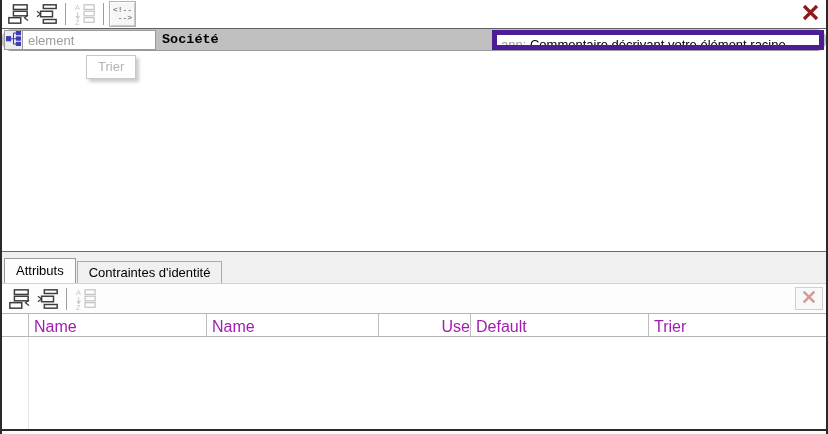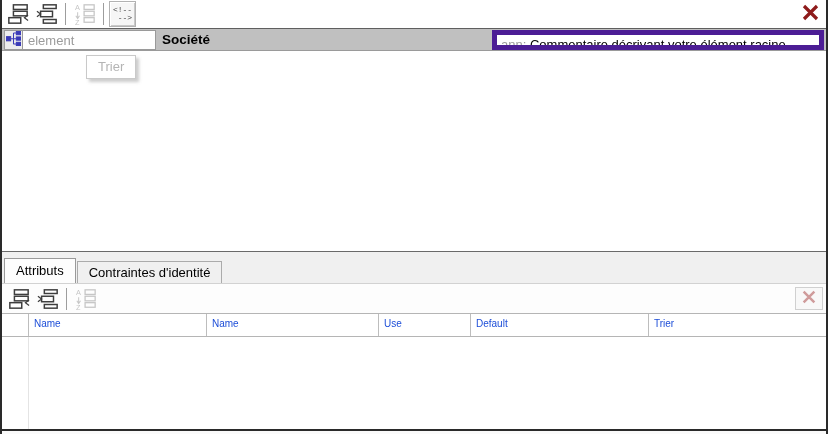--- a/index.html
+++ b/index.html
@@ -25,27 +25,27 @@
   .tb-sep{ width:1px; height:22px; background:#9d9d9d; margin:0 4px; }
   .cmt{ font-family:"Liberation Mono", monospace; font-size:8px; line-height:8px;
         color:#3d3d3d; display:flex; flex-direction:column; }
   .cmt span:first-child{ text-align:left; }
   .cmt span:last-child{ text-align:right; }
   .close-x{ position:absolute; right:3px; top:2px; width:26px; height:24px;
     display:flex; align-items:center; justify-content:center; }
   
   .element-row{
     height:22px; background:#c0c0c0; border-bottom:1px solid #9a9a9a;
-    display:flex; align-items:center; padding:0 2px;
+    display:flex; align-items:center; padding:0 2px;border-radius:9px;
   }
   .tree-box{ width:19px; height:20px; background:#ededed; border:1px solid #9a9a9a;
     display:flex; align-items:center; justify-content:center; flex:0 0 auto; }
   .kind-box{ width:133px; height:20px; background:#ffffff; border:1px solid #9a9a9a;
     border-left:none; color:#9b9b9b; padding:2px 0 0 5px; flex:0 0 auto; }
-  .elem-name{ font-weight:bold; font-size:13.5px; margin-left:6px; color:#000; }
+  .elem-name{ font-weight:bold; font-size:13.5px; margin-left:6px; color:#000;font-family:Liberation Mono, monospace; }
   .ann-box{ margin-left:auto; width:332px; height:20px; background:#ffffff;
     border:5px solid #4c1d95; padding:2px 0 0 4px; white-space:nowrap; overflow:hidden; }
   .ann-prefix{ color:#9b9b9b; }
   .ann-text{ color:#000; }
   
   .tooltip{
     position:absolute; left:84px; top:55px; z-index:20;
     background:rgba(255,255,255,0.78); border:1px solid #c9c9c9;
     color:#b4b4b4; padding:3px 11px 4px 11px; font-size:13px;
     box-shadow:3px 3px 3px rgba(110,110,110,0.35);
@@ -63,26 +63,26 @@
     height:22px; margin-left:1px; }
   
   .bottom-toolbar{ height:29px; background:#fdfdfd; display:flex; align-items:center;
     padding-left:2px; position:relative; }
   .close-x-disabled{ position:absolute; right:3px; top:3px; width:28px; height:23px;
     border:1px solid #d0d0d0; background:#f8f8f8;
     display:flex; align-items:center; justify-content:center; }
   
   .grid-header{ height:24px; display:flex; border-top:1px solid #b5b5b5;
     border-bottom:1px solid #b5b5b5; background:#ffffff; }
-  .th{ padding:4px 0 0 5px; font-size:10px; color:#1d4ed8; overflow:hidden; white-space:nowrap; }
+  .th{ padding:4px 0 0 5px; font-size:16px; color:#a21caf; overflow:hidden; white-space:nowrap; }
   .th + .th{ border-left:1px solid #bdbdbd; }
   .th.sel{ width:26px; flex:0 0 auto; }
   .th.c-name{ width:178px; flex:0 0 auto; }
   .th.c-type{ width:172px; flex:0 0 auto; }
-  .th.c-use{ width:92px; flex:0 0 auto; }
+  .th.c-use{ width:92px; flex:0 0 auto;text-align:right; }
   .th.c-default{ width:178px; flex:0 0 auto; }
   .th.c-fixed{ flex:1; }
   .grid-body{ flex:1; background:#ffffff; position:relative; }
   .grid-body .sel-line{ position:absolute; left:26px; top:0; bottom:0; width:1px; background:#e4e4e4; }
   .bottom-edge{ height:2px; background:#2a2a2a; }
   .bottom-strip{ height:3px; background:#fafafa; }
 </style>
 </head>
 <body>
 

